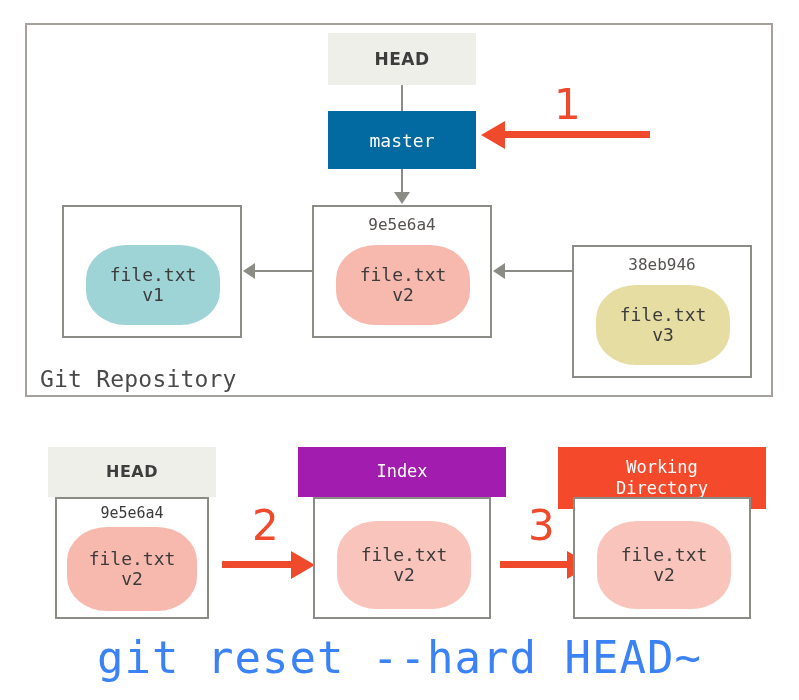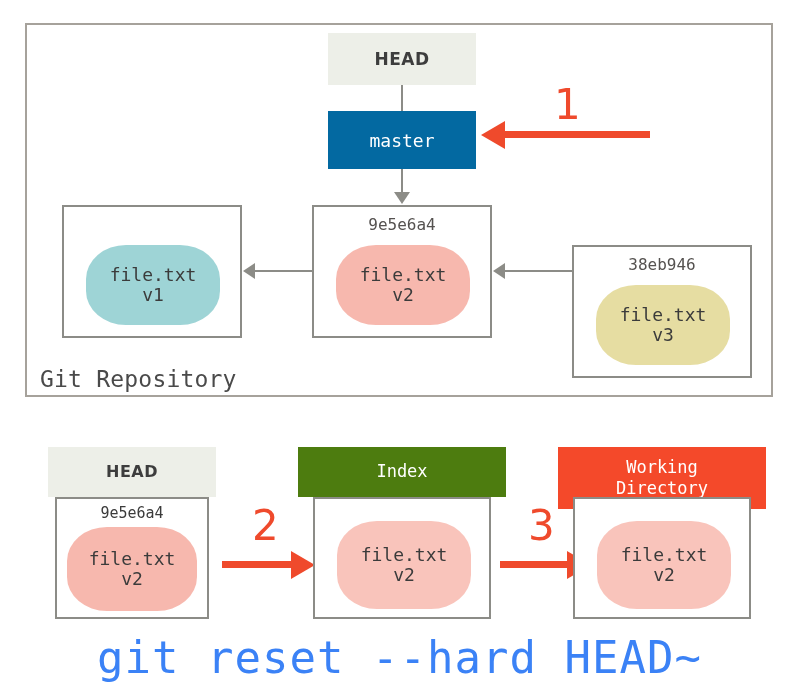--- a/index.html
+++ b/index.html
@@ -192,21 +192,21 @@
     line-height: 1.25;
   }
   .panel-header.head-style { background: #edefe8; }
   .panel-header.head-style span {
     font-family: "DejaVu Sans", sans-serif;
     font-weight: bold;
     font-size: 16px;
     color: #3d3d3d;
     letter-spacing: 0.5px;
   }
-  .panel-header.index-style { background: #4d7c0f; }
+  .panel-header.index-style { background: #a21caf; }
   .panel-header.index-style span { color: #ffffff; }
   .panel-header.wd-style { background: #f4492a; }
   .panel-header.wd-style span { color: #ffffff; }
 
   .panel-body {
     position: absolute;
     border: 2px solid #8c8c87;
     box-sizing: border-box;
     background: #ffffff;
   }

